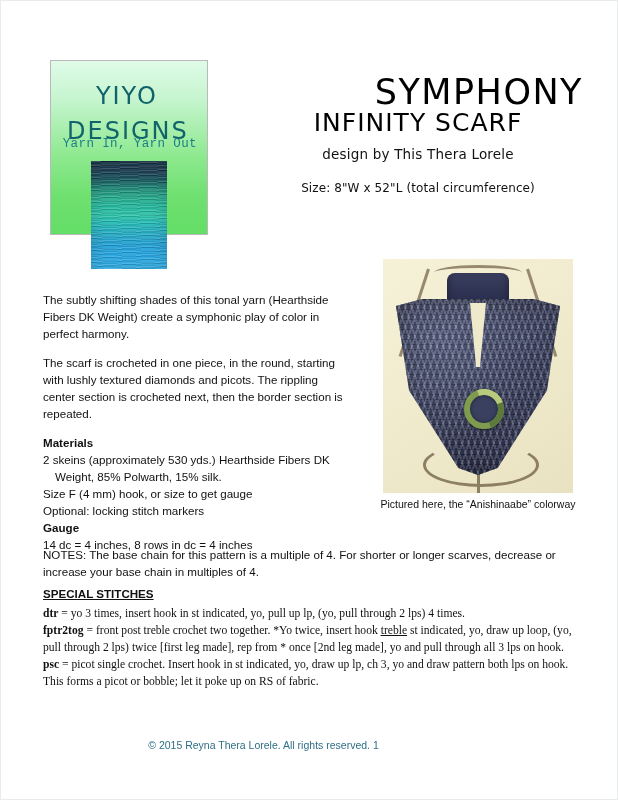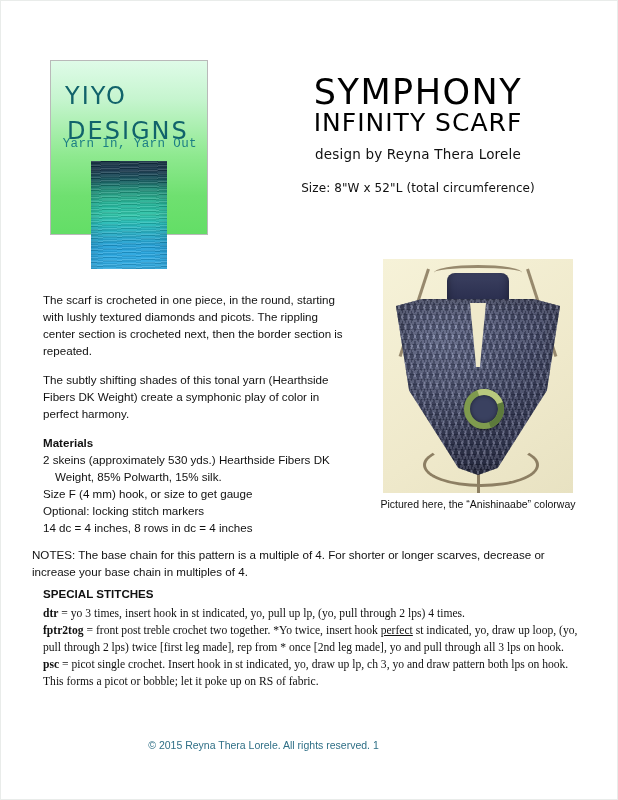--- a/index.html
+++ b/index.html
@@ -17,20 +17,21 @@
     box-sizing:border-box;
     border:1px solid #e9ecea;
   }
 
   
   .logo-wrap{
     position:absolute;left:49px;top:59px;width:158px;height:175px;
     border:1px solid #b9b9b9;
     background:linear-gradient(180deg,#dffbe8 0%,#c6f5cf 22%,#8ee98f 55%,#6fe070 78%,#63de66 100%);
     box-sizing:border-box;
+    text-align:center;
   }
   .logo-title{
     position:absolute;left:14px;top:18px;
     font-family:"DejaVu Sans", sans-serif;
     font-size:24px;letter-spacing:2px;color:#11636b;
     line-height:1.45;
   }
   .logo-title .l2{display:block;margin-left:2px;}
   .logo-tag{
     position:absolute;right:10px;top:76px;
@@ -62,21 +63,21 @@
     background:repeating-linear-gradient(183deg,
        rgba(0,0,0,.14) 0 1px,
        rgba(255,255,255,.10) 1px 3px);
     opacity:.5;
   }
 
   
   .title-block{position:absolute;left:252px;top:74px;width:330px;text-align:center;}
   .t-main{
     font-family:"DejaVu Sans", sans-serif;
-    font-size:35px;font-weight:400;letter-spacing:1.5px;color:#000;line-height:1;
+    font-size:35px;font-weight:400;letter-spacing:1.5px;color:#000;line-height:1;text-align:right;
   }
   .t-sub{
     font-family:"DejaVu Sans", sans-serif;
     font-size:25px;font-weight:400;letter-spacing:1px;color:#000;
     line-height:1;
   }
   .t-design{
     font-family:"DejaVu Sans", sans-serif;
     font-size:13.5px;color:#111;margin-top:11px;letter-spacing:.2px;
   }
@@ -171,26 +172,26 @@
   .col{
     position:absolute;left:42px;top:290px;width:300px;
     font-size:11.6px;line-height:1.47;color:#111;
   }
   .col p{margin:0 0 12px 0;}
   .col .tight{margin:0;}
   .hd{font-weight:bold;}
   .indent{padding-left:12px;display:block;}
 
   .notes{
-    position:absolute;left:31px;top:545px;width:536px;
+    position:absolute;left:42px;top:545px;width:536px;
     font-size:11.6px;line-height:1.47;color:#111;
   }
   .ss-head{
     position:absolute;left:42px;top:586px;
-    font-size:11.6px;font-weight:bold;color:#111;
+    font-size:11.6px;font-weight:bold;text-decoration:underline;color:#111;
   }
   .ss-body{
     position:absolute;left:42px;top:604px;width:540px;
     font-size:11.6px;line-height:1.47;color:#111;
   }
   .ss-body p{margin:0 0 0 0;font-family:Liberation Serif, serif;}
   .ss-body b{font-weight:bold;}
   u{text-decoration:underline;}
 
   
@@ -209,21 +210,21 @@
       <span>YIYO</span>
       <span class="l2">DESIGNS</span>
     </div>
     <div class="logo-tag">Yarn In, Yarn Out</div>
   </div>
   <div class="yarn-swatch"></div>
 
   <div class="title-block">
     <div class="t-main">SYMPHONY</div>
     <div class="t-sub">INFINITY SCARF</div>
-    <div class="t-design">design by Reyna Thera Lorele</div>
+    <div class="t-design">design by This Thera Lorele</div>
     <div class="t-size">Size:  8"W x 52"L (total circumference)</div>
   </div>
 
   <div class="photo">
     <div class="ph-bg"></div>
     <div class="ph-stand-base"></div>
     <div class="ph-stand-v"></div>
     <div class="ph-shoulder"></div>
     <div class="ph-arm-l"></div>
     <div class="ph-arm-r"></div>
@@ -232,41 +233,42 @@
       <div class="ph-tex1"></div>
       <div class="ph-tex2"></div>
       <div class="ph-tex3"></div>
     </div>
     <div class="ph-gap"></div>
     <div class="ph-ring"></div>
   </div>
   <div class="photo-caption">Pictured here, the “Anishinaabe” colorway</div>
 
   <div class="col">
+    <p>The subtly shifting shades of this tonal yarn (Hearthside Fibers DK Weight) create a symphonic play of color in perfect harmony.</p>
     <p>The scarf is crocheted in one piece, in the round, starting with lushly textured diamonds and picots.  The rippling center section is crocheted next, then the border section is repeated.</p>
-    <p>The subtly shifting shades of this tonal yarn (Hearthside Fibers DK Weight) create a symphonic play of color in perfect harmony.</p>
     <p class="tight hd">Materials</p>
     <p class="tight">2 skeins (approximately 530 yds.) Hearthside Fibers DK</p>
     <p class="tight">
         <span class="indent">Weight, 85% Polwarth, 15% silk.</span>
       </p>
     <p class="tight">Size F (4 mm) hook, or size to get gauge</p>
     <p class="tight">Optional:  locking stitch markers</p>
+    <p class="tight hd">Gauge</p>
     <p class="tight">14 dc = 4 inches, 8 rows in dc = 4 inches</p>
   </div>
 
   <div class="notes">NOTES:  The base chain for this pattern is a multiple of 4.  For shorter or longer scarves, decrease or increase your base chain in multiples of 4.</div>
 
   <div class="ss-head">SPECIAL STITCHES</div>
   <div class="ss-body">
     <p>
       <b>dtr</b><span> = yo 3 times, insert hook in st indicated, yo, pull up lp, (yo, pull through 2 lps) 4 times.</span>
     </p>
     <p>
-      <b>fptr2tog</b><span> = front post treble crochet two together.  *Yo twice, insert hook </span><u>perfect</u><span> st indicated, yo, draw up loop, (yo, pull through 2 lps) twice [first leg made], rep from * once [2nd leg made], yo and pull through all 3 lps on hook.</span>
+      <b>fptr2tog</b><span> = front post treble crochet two together.  *Yo twice, insert hook </span><u>treble</u><span> st indicated, yo, draw up loop, (yo, pull through 2 lps) twice [first leg made], rep from * once [2nd leg made], yo and pull through all 3 lps on hook.</span>
     </p>
     <p>
       <b>psc</b><span> = picot single crochet.  Insert hook in st indicated, yo, draw up lp, ch 3, yo and draw pattern both lps on hook.  This forms a picot or bobble; let it poke up on RS of fabric.</span>
     </p>
   </div>
 
   <div class="footer">© 2015 Reyna Thera Lorele.  All rights reserved.  1</div>
 
 </div>
 

